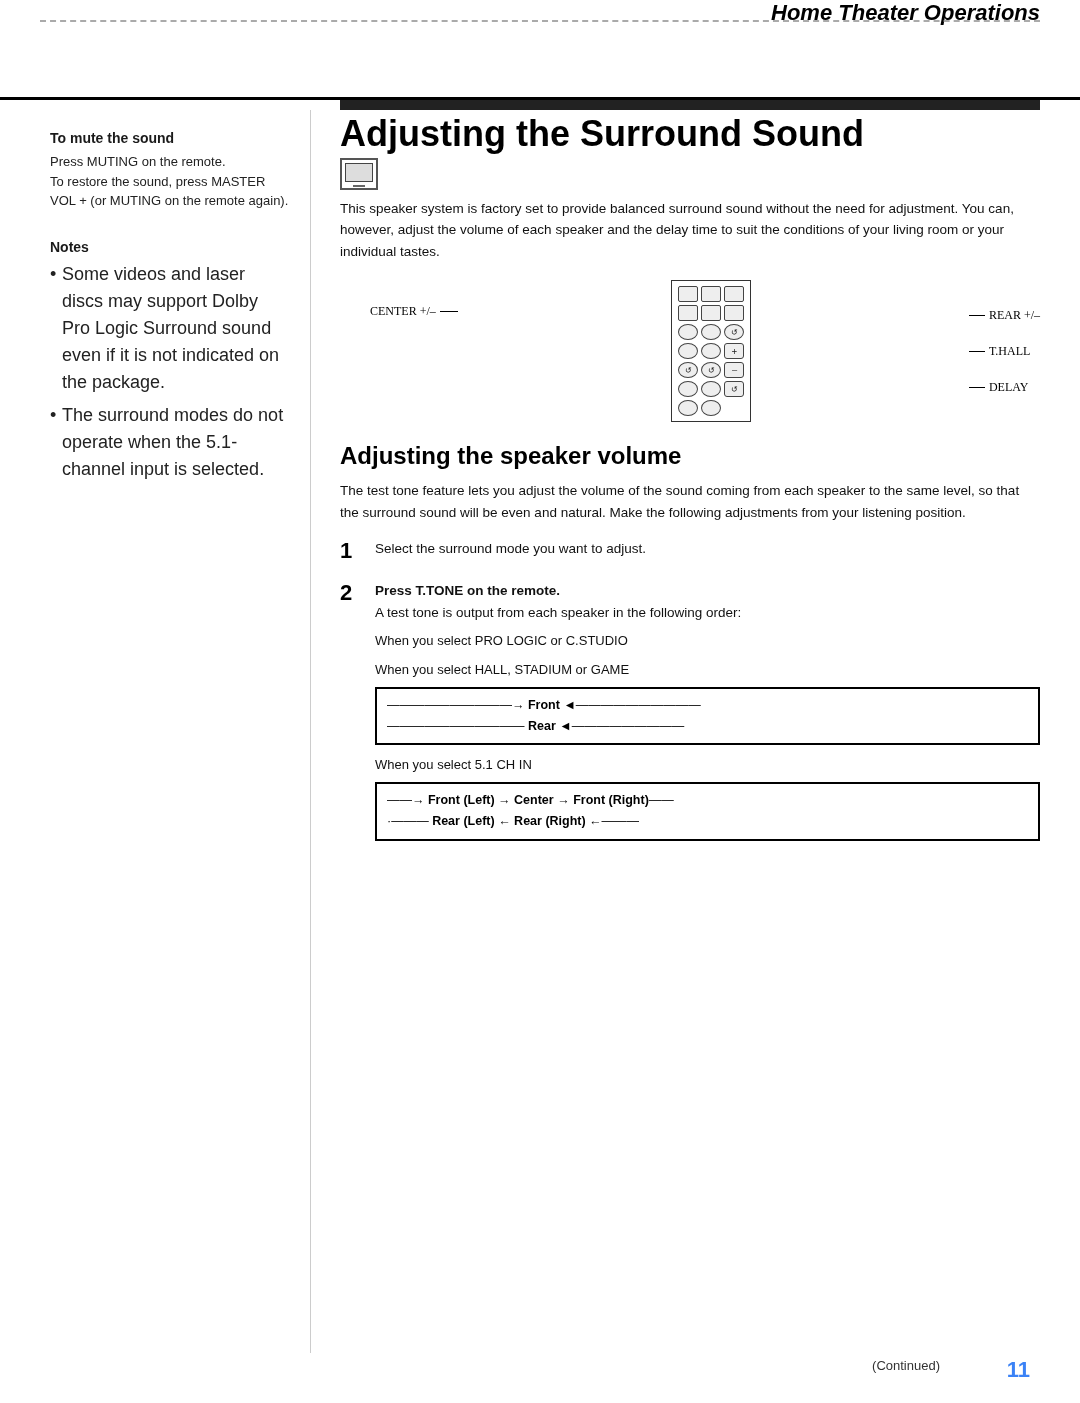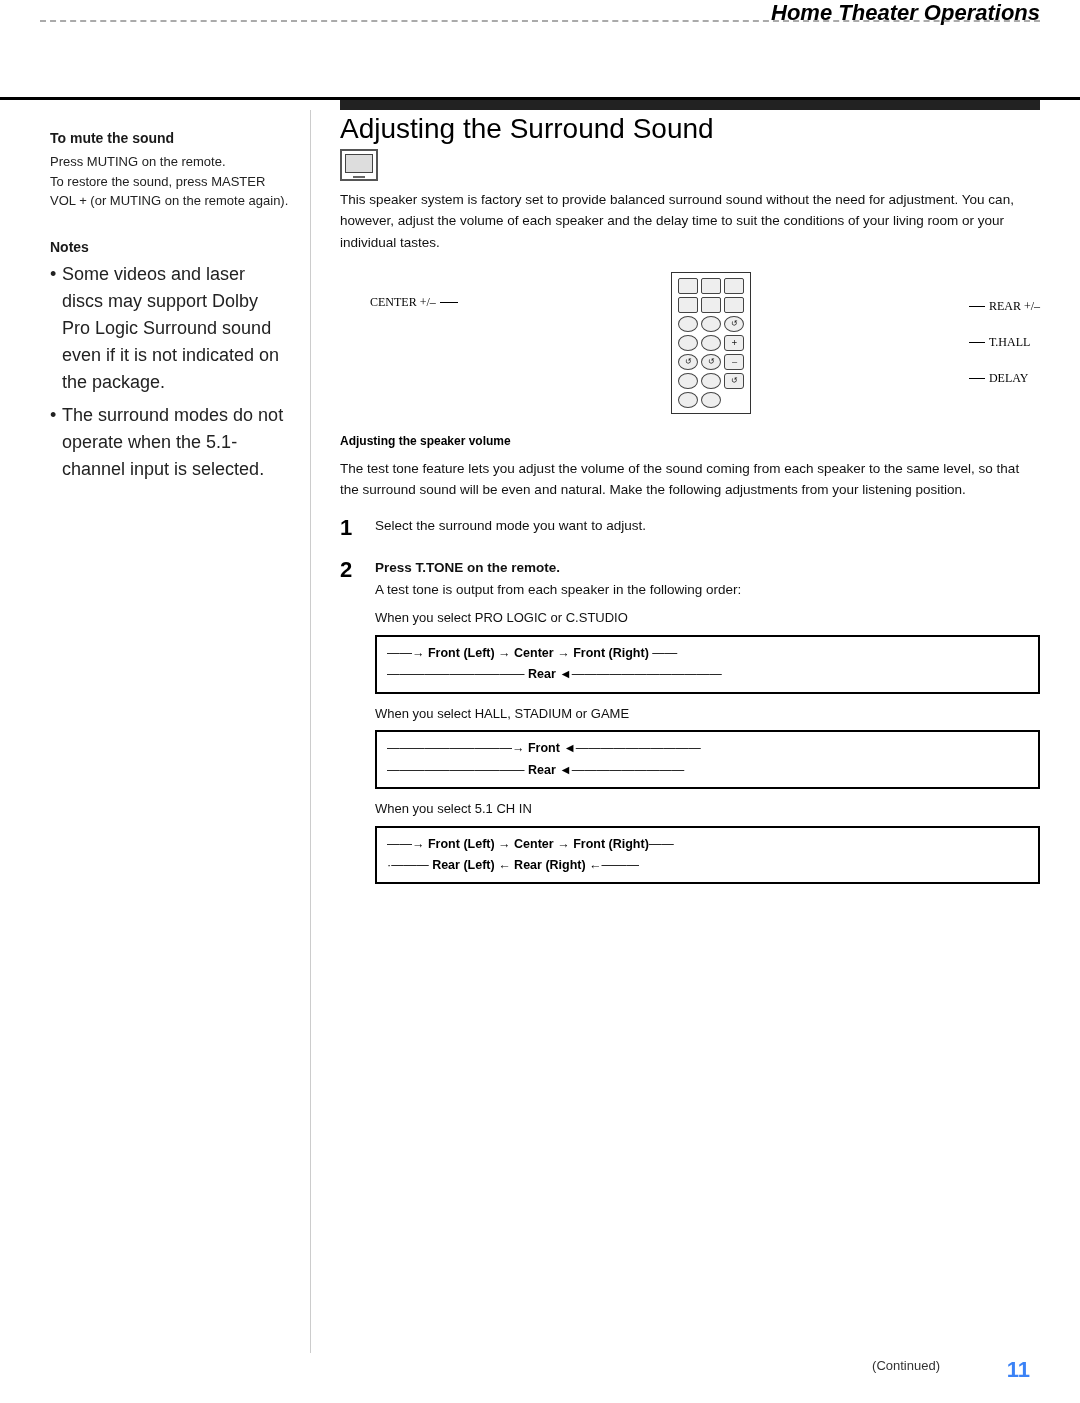--- a/index.html
+++ b/index.html
@@ -105,22 +105,22 @@
 
     
     .section-header {
       background: #222;
       height: 10px;
       margin-bottom: 4px;
       position: relative;
     }
 
     .section-title {
-      font-size: 28px;
-      font-weight: normal;
+      font-size: 36px;
+      font-weight: bold;
       color: #000;
       line-height: 1.1;
       margin-bottom: 4px;
     }
 
     .intro-text {
       font-size: 13.5px;
       line-height: 1.6;
       margin-bottom: 18px;
       color: #111;
@@ -159,21 +159,21 @@
       display: flex;
       align-items: center;
     }
     .label-line {
       display: flex;
       align-items: center;
     }
 
     
     .sub-section-title {
-      font-size: 12px;
+      font-size: 24px;
       font-weight: bold;
       color: #000;
       margin-bottom: 10px;
       border-top: none;
     }
 
     .body-text {
       font-size: 13.5px;
       line-height: 1.6;
       color: #111;
@@ -393,28 +393,20 @@
         </div>
 
         <div class="step">
           <div class="step-num">2</div>
           <div class="step-content">
             <span><strong>Press T.TONE on the remote.</strong><br>
             A test tone is output from each speaker in the following order:</span>
 
             
             <div class="when-label">When you select PRO LOGIC or C.STUDIO</div>
-            <div class="flow-diagram">
-              <div class="flow-row">
-                <span>——→ <strong>Front (Left)</strong> → <strong>Center</strong> → <strong>Front (Right)</strong> ——</span>
-              </div>
-              <div class="flow-row">
-                <span>——————————— <strong>Rear</strong> ◄————————————</span>
-              </div>
-            </div>
 
             
             <div class="when-label">When you select HALL, STADIUM or GAME</div>
             <div class="flow-diagram">
               <div class="flow-row">
                 <span>——————————→ <strong>Front</strong> ◄——————————</span>
               </div>
               <div class="flow-row">
                 <span>——————————— <strong>Rear</strong> ◄—————————</span>
               </div>

